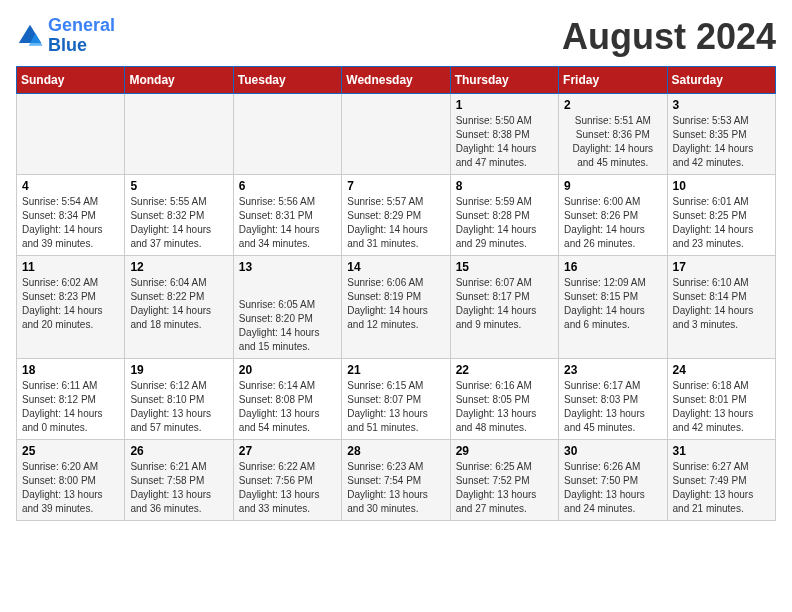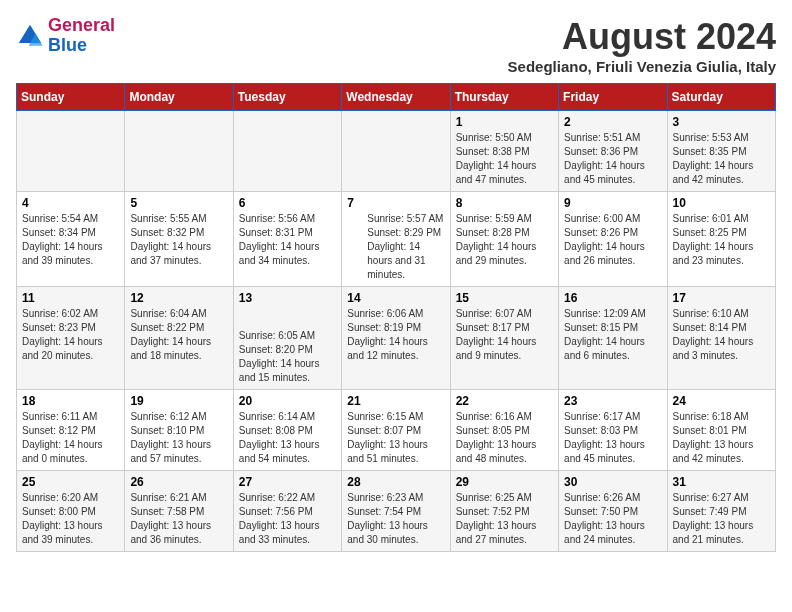--- a/index.html
+++ b/index.html
@@ -21,21 +21,21 @@
       align-items: center;
       gap: 4px;
     }
     .logo-text {
       font-size: 18px;
       font-weight: bold;
       color: #333;
       line-height: 1.1;
     }
     .logo-text span {
-      color: #be185d;
+      color: #3b82f6;
       margin-top: 40px;
     }
     .logo-icon {
       width: 28px;
       height: 28px;
     }
     .title-area {
       text-align: right;
     }
     .main-title {
@@ -97,21 +97,20 @@
       <polygon points="20,4 36,30 4,30" fill="#1565c0"></polygon>
       <polygon points="28,16 38,34 18,34" fill="#2196f3" opacity="0.7"></polygon>
     </svg>
     <div class="logo-text">
       <div><span>General</span></div>
       <div style="color:#1565c0;">Blue</div>
     </div>
   </div>
   <div class="title-area">
     <div class="main-title">August 2024</div>
-    <div class="subtitle">Sedegliano, Friuli Venezia Giulia, Italy</div>
   </div>
 </div>
 
 <table>
   <thead>
     <tr>
     <th>Sunday</th>
         <th>Monday</th>
         <th>Tuesday</th>
         <th>Wednesday</th>
@@ -127,21 +126,21 @@
         <td class="empty-cell"></td>
         <td class="empty-cell"></td>
         <td>
           <div class="day-num">1</div>
           <div class="day-info" style="white-space: pre-line;">Sunrise: 5:50 AM
 Sunset: 8:38 PM
 Daylight: 14 hours and 47 minutes.</div>
         </td>
         <td>
           <div class="day-num">2</div>
-          <div class="day-info" style="white-space: pre-line;">Sunrise: 5:51 AM
+          <div class="day-info" style="white-space: pre-line; text-align: center;">Sunrise: 5:51 AM
 Sunset: 8:36 PM
 Daylight: 14 hours and 45 minutes.</div>
         </td>
         <td>
           <div class="day-num">3</div>
           <div class="day-info" style="white-space: pre-line;">Sunrise: 5:53 AM
 Sunset: 8:35 PM
 Daylight: 14 hours and 42 minutes.</div>
         </td>
       </tr>
@@ -159,21 +158,21 @@
 Daylight: 14 hours and 37 minutes.</div>
         </td>
         <td>
           <div class="day-num">6</div>
           <div class="day-info" style="white-space: pre-line;">Sunrise: 5:56 AM
 Sunset: 8:31 PM
 Daylight: 14 hours and 34 minutes.</div>
         </td>
         <td>
           <div class="day-num">7</div>
-          <div class="day-info" style="white-space: pre-line; margin-left: 20px;">Sunrise: 5:57 AM
+          <div class="day-info" style="white-space: pre-line;">Sunrise: 5:57 AM
 Sunset: 8:29 PM
 Daylight: 14 hours and 31 minutes.</div>
         </td>
         <td>
           <div class="day-num">8</div>
           <div class="day-info" style="white-space: pre-line;">Sunrise: 5:59 AM
 Sunset: 8:28 PM
 Daylight: 14 hours and 29 minutes.</div>
         </td>
         <td>

